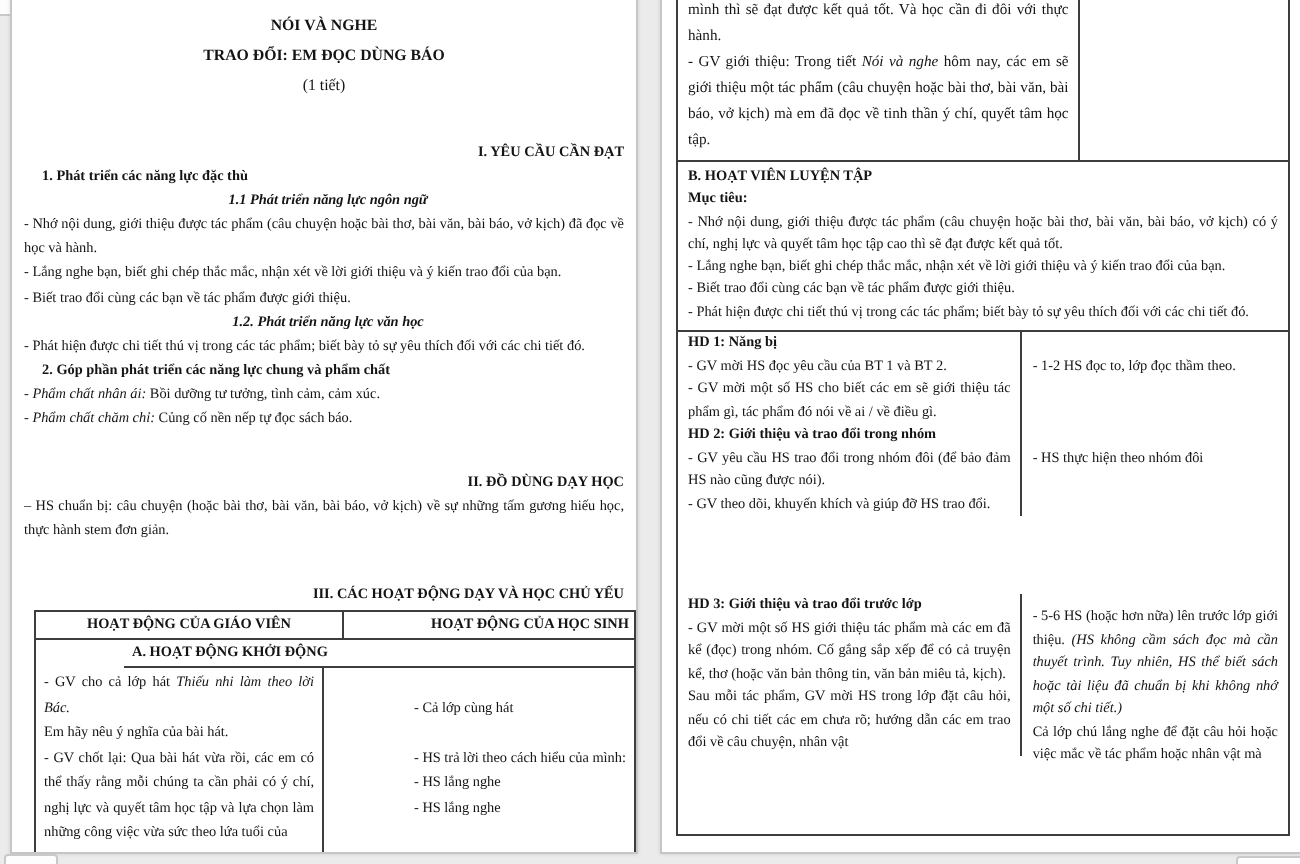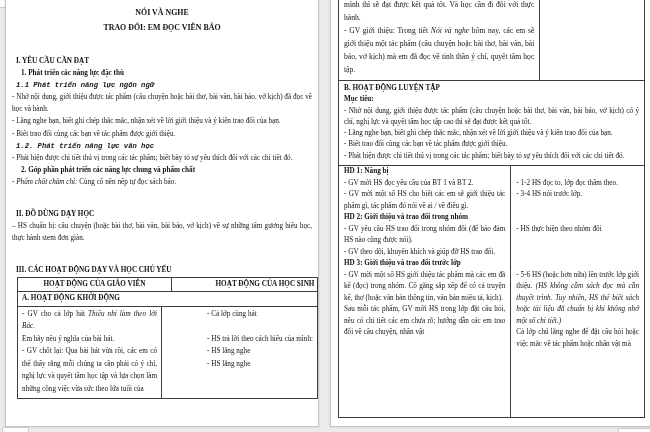--- a/index.html
+++ b/index.html
@@ -16,48 +16,48 @@
   }
   #page1{left:5px;top:-4px;width:314px;height:431px;}
   #page2{left:330px;top:-4px;width:325px;height:431px;}
 
   
   .p1-pad{padding:8px 6px 0 6px;font-size:7.2px;line-height:12.1px;}
   .titles{text-align:center;line-height:15px;font-size:7.9px;margin-bottom:2px;}
   .b{font-weight:bold;}
   .i{font-style:italic;}
   .para{text-align:justify;}
-  .para.h1{font-weight:bold;text-align:left;padding-left:4px;margin-top:20px;}
+  .para.h1{font-weight:bold;text-align:right;padding-left:4px;margin-top:20px;}
   .para.h2{font-weight:bold;text-align:left;padding-left:9px;}
-  .para.h3{font-weight:bold;font-style:italic;text-align:left;padding-left:4px;font-family:Liberation Mono, monospace;}
+  .para.h3{font-weight:bold;font-style:italic;text-align:center;padding-left:4px;}
 
   .t1{border:1px solid #3d3d3d;margin:1px 0 0 5px;width:301px;box-sizing:border-box;background:#fff;}
   .t1-h{display:flex;font-weight:bold;text-align:center;border-bottom:1px solid #3d3d3d;line-height:13px;}
   .t1 .c1{width:51.5%;border-right:1px solid #3d3d3d;box-sizing:border-box;}
   .t1 .c2{flex:1;margin-left:41px;}
-  .t1-s{font-weight:bold;border-bottom:1px solid #3d3d3d;padding:1px 4px;line-height:11.5px;}
-  .t1-b{display:flex;}
+  .t1-s{font-weight:bold;border-bottom:1px solid #3d3d3d;padding:1px 4px;line-height:11.5px;margin-left:44px;}
+  .t1-b{display:flex;align-items:center;}
   .t1-cell{padding:1px 4px 3px;line-height:12.5px;}
   .jpar{text-align:justify;}
   .line{white-space:nowrap;overflow:hidden;}
 
   
   .t2{
     position:absolute;left:7px;top:-1px;width:307px;height:422px;
     border:1px solid #3d3d3d;border-top:none;box-sizing:border-box;
     overflow:hidden;display:flex;flex-direction:column;background:#fff;
   }
   .t2-r1{display:flex;border-bottom:1px solid #3d3d3d;}
   .t2-r1-gv{width:66%;border-right:1px solid #3d3d3d;box-sizing:border-box;
             padding:2px 5px 4px;font-size:7.6px;line-height:13px;}
   .t2-r1-hs{flex:1;}
   .t2-b{border-bottom:1px solid #3d3d3d;padding:2px 5px 3px;font-size:7.2px;line-height:11.3px;}
   #hd-container{flex:1;display:flex;flex-direction:column;font-size:7.2px;line-height:11.5px;}
   .hd{display:flex;}
-  .hd:last-child{flex:1;}
+  .hd:last-child{flex:1;align-items:center;}
   .hd-gv{width:56.5%;border-right:1px solid #3d3d3d;box-sizing:border-box;padding:0 5px;}
   .hd-hs{flex:1;padding:0 5px;}
   .hd-title{font-weight:bold;}
   .spacer-line{height:11.5px;}
 
   
   .sliver{position:absolute;background:#fdfdfd;border:1px solid #c9c9c9;box-sizing:border-box;}
   #prev-page-corner{left:-10px;top:-52px;width:25px;height:60px;}
   #next-page-left{left:2px;top:427px;width:27px;height:12px;border-radius:2px;}
   #next-page-right{left:618px;top:428px;width:34px;height:10px;border-radius:2px;}
@@ -66,33 +66,35 @@
 <body>
 
 <div class="viewer">
 
   <div class="sliver" id="prev-page-corner"></div>
 
   <div class="page" id="page1">
     <div class="p1-pad">
       <div class="titles">
         <div class="b">NÓI VÀ NGHE</div>
-        <div class="b">TRAO ĐỔI: EM ĐỌC VIÊN BÁO</div>
+        <div class="b">TRAO ĐỔI: EM ĐỌC DÙNG BÁO</div>
+        <div>(1 tiết)</div>
       </div>
 
       <div id="p1-paras">
           <div class="para h1"><span>I. YÊU CẦU CẦN ĐẠT</span></div>
           <div class="para h2"><span>1. Phát triển các năng lực đặc thù</span></div>
           <div class="para h3"><span>1.1 Phát triển năng lực ngôn ngữ</span></div>
           <div class="para body"><span>- Nhớ nội dung, giới thiệu được tác phẩm (câu chuyện hoặc bài thơ, bài văn, bài báo, vở kịch) đã đọc về học và hành.</span></div>
           <div class="para body"><span>- Lắng nghe bạn, biết ghi chép thắc mắc, nhận xét về lời giới thiệu và ý kiến trao đổi của bạn.</span></div>
           <div class="para body"><span>- Biết trao đổi cùng các bạn về tác phẩm được giới thiệu.</span></div>
           <div class="para h3"><span>1.2.  Phát triển năng lực văn học</span></div>
           <div class="para body"><span>- Phát hiện được chi tiết thú vị trong các tác phẩm; biết bày tỏ sự yêu thích đối với các chi tiết đó.</span></div>
           <div class="para h2"><span>2. Góp phần phát triển các năng lực chung và phẩm chất</span></div>
+          <div class="para body"><span>- </span><span class="i">Phẩm chất nhân ái:</span><span> Bồi dưỡng tư tưởng, tình cảm, cảm xúc.</span></div>
           <div class="para body"><span>- </span><span class="i">Phẩm chất chăm chỉ:</span><span> Củng cố nền nếp tự đọc sách báo.</span></div>
           <div class="para h1"><span>II. ĐỒ DÙNG DẠY HỌC</span></div>
           <div class="para body"><span>– HS chuẩn bị: câu chuyện (hoặc bài thơ, bài văn, bài báo, vở kịch) về sự những tấm gương hiếu học, thực hành stem đơn giản.</span></div>
           <div class="para h1"><span>III. CÁC HOẠT ĐỘNG DẠY VÀ HỌC CHỦ YẾU</span></div>
         </div>
 
       <div class="t1">
         <div class="t1-h">
           <div class="c1">HOẠT ĐỘNG CỦA GIÁO VIÊN</div>
           <div class="c2">HOẠT ĐỘNG CỦA HỌC SINH</div>
@@ -120,41 +122,40 @@
     <div class="t2">
       <div class="t2-r1">
         <div class="t2-r1-gv">
             <div class="jpar"><span>mình thì sẽ đạt được kết quả tốt. Và học cần đi đôi với thực hành.</span></div>
             <div class="jpar"><span>- GV giới thiệu: Trong tiết </span><span class="i">Nói và nghe</span><span> hôm nay, các em sẽ giới thiệu một tác phẩm (câu chuyện hoặc bài thơ, bài văn, bài báo, vở kịch) mà em đã đọc về tinh thần ý chí, quyết tâm học tập.</span></div>
           </div>
         <div class="t2-r1-hs"></div>
       </div>
 
       <div class="t2-b">
-        <div class="b">B. HOẠT ĐỘNG LUYỆN TẬP</div>
+        <div class="b">B. HOẠT VIÊN LUYỆN TẬP</div>
         <div class="b">Mục tiêu:</div>
         <div>
             <div class="jpar">- Nhớ nội dung, giới thiệu được tác phẩm (câu chuyện hoặc bài thơ, bài văn, bài báo, vở kịch) có ý chí, nghị lực và quyết tâm học tập cao thì sẽ đạt được kết quả tốt.</div>
             <div class="jpar">- Lắng nghe bạn, biết ghi chép thắc mắc, nhận xét về lời giới thiệu và ý kiến trao đổi của bạn.</div>
             <div class="jpar">- Biết trao đổi cùng các bạn về tác phẩm được giới thiệu.</div>
             <div class="jpar">- Phát hiện được chi tiết thú vị trong các tác phẩm; biết bày tỏ sự yêu thích đối với các chi tiết đó.</div>
           </div>
       </div>
 
       <div id="hd-container">
           <div class="hd">
             <div class="hd-gv">
               <div class="hd-title">HD 1: Năng bị</div>
               <div class="jpar"><span>- GV mời HS đọc yêu cầu của BT 1 và BT 2.</span></div>
               <div class="jpar"><span>- GV mời một số HS cho biết các em sẽ giới thiệu tác phẩm gì, tác phẩm đó nói về ai / về điều gì.</span></div>
             </div>
             <div class="hd-hs">
               <div class="spacer-line"></div>
               <div class="jpar"><span>- 1-2 HS đọc to, lớp đọc thầm theo.</span></div>
-              <div class="jpar"><span>- 3-4 HS nói trước lớp.</span></div>
             </div>
           </div>
           <div class="hd">
             <div class="hd-gv">
               <div class="hd-title">HD 2: Giới thiệu và trao đổi trong nhóm</div>
               <div class="jpar"><span>- GV yêu cầu HS trao đổi trong nhóm đôi (để bảo đảm HS nào cũng được nói).</span></div>
               <div class="jpar"><span>- GV theo dõi, khuyến khích và giúp đỡ HS trao đổi.</span></div>
             </div>
             <div class="hd-hs">
               <div class="spacer-line"></div>

